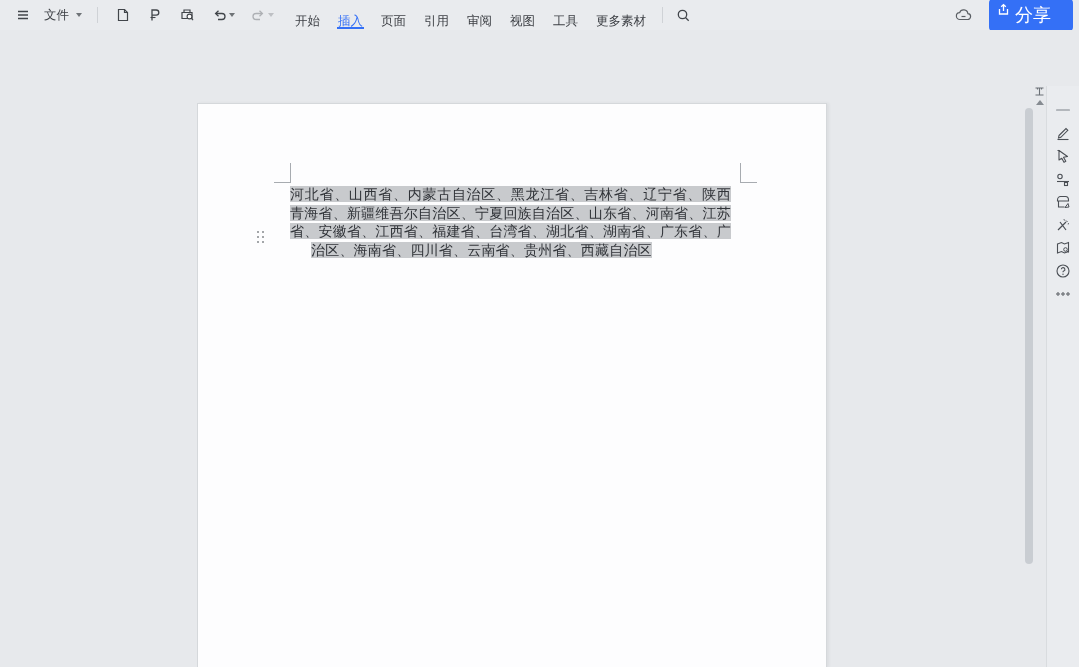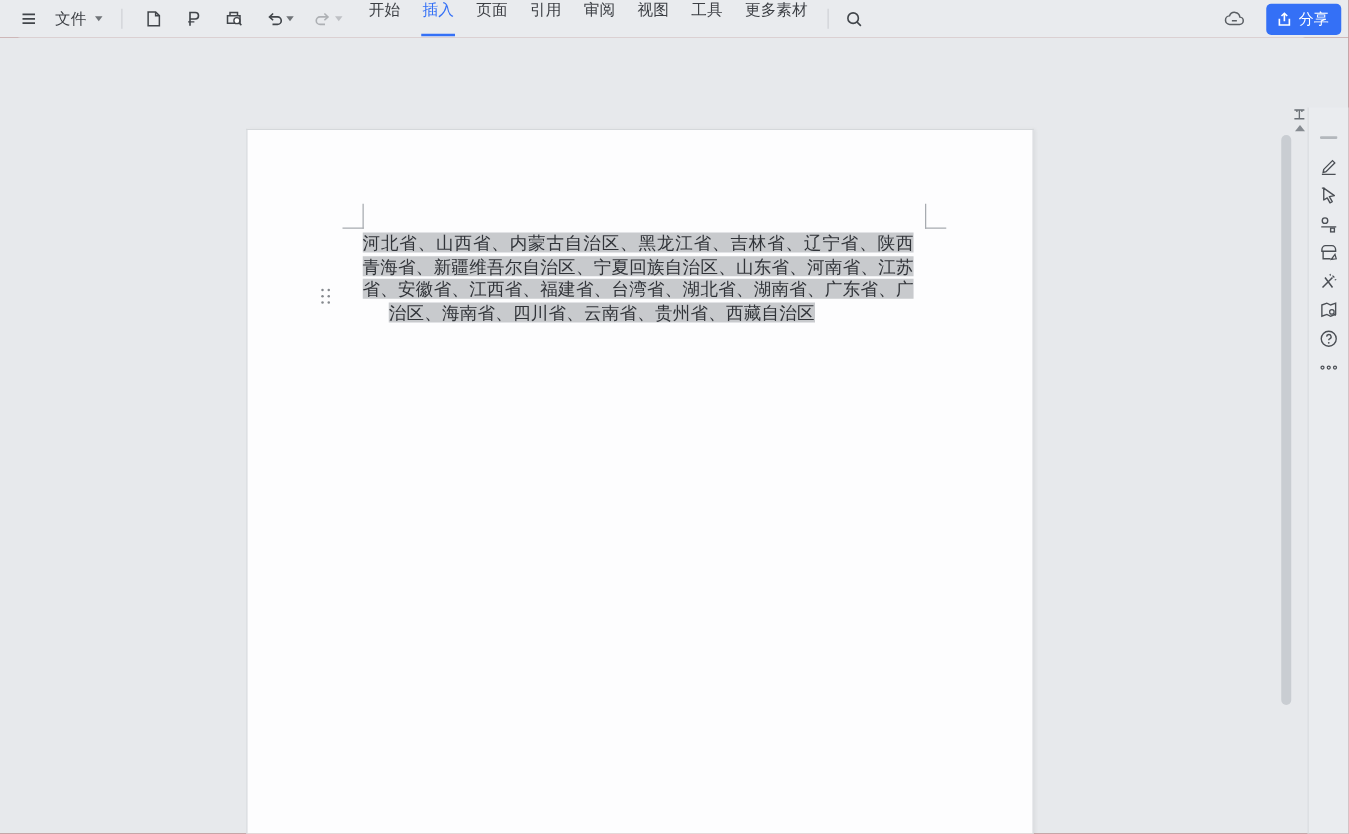--- a/index.html
+++ b/index.html
@@ -1,34 +1,34 @@
 <!DOCTYPE html>
 <html><head>
 <meta charset="utf-8">
 <style>
   html,body{margin:0;padding:0;background:#e7e9ec;font-family:"Liberation Sans","DejaVu Sans",sans-serif;}
-  .app{position:relative;width:1079px;height:667px;overflow:hidden;background:#7f1d1d;user-select:none;}
+  .app{position:relative;width:1079px;height:667px;overflow:hidden;background:#c2410c;user-select:none;}
 
   
   .titlebar{position:absolute;left:0;top:0;width:1079px;height:30px;background:#e9ebee;
     display:flex;align-items:center;font-size:12.5px;color:#3c3f44;}
   .tb-left{display:flex;align-items:center;gap:4px;padding-left:10px;}
   .menu-btn{display:flex;align-items:center;gap:5px;padding:3px 4px;border-radius:3px;}
   .vsep{width:1px;height:16px;background:#cfd2d6;margin:0 7px;}
   .qa-btn{display:flex;align-items:center;padding:3px;border-radius:3px;margin:0 3px;}
   .caret{width:0;height:0;border-left:3.5px solid transparent;border-right:3.5px solid transparent;
     border-top:4px solid #6f7377;margin-left:2px;}
   .disabled{opacity:.35;}
   .tabs{display:flex;align-items:center;height:30px;margin-left:6px;}
-  .tab{position:relative;height:30px;display:flex;align-items:flex-start;padding:0 9px;white-space:nowrap;}
+  .tab{position:relative;height:30px;display:flex;align-items:flex-end;padding:0 9px;white-space:nowrap;}
   .tab.active{color:#3470f6;font-weight:normal;}
   .tab.active::after{content:"";position:absolute;left:8px;right:8px;bottom:1px;height:2px;background:#3470f6;}
   .tb-right{margin-left:auto;display:flex;align-items:center;gap:10px;padding-right:6px;}
-  .share-btn{display:flex;align-items:center;gap:5px;background:#3470f6;color:#fff;font-size:12px;
-    padding:4px 10px 4px 8px;border-radius:4px;}
+  .share-btn{display:flex;gap:5px;background:#3470f6;color:#fff;font-size:18px;
+    padding:4px 22px 4px 8px;border-radius:4px;}
 
   
   .ribbon{position:absolute;left:8px;top:30px;width:1042px;height:58px;background:#fcfdfe;
     border:1px solid #e8eaed;border-radius:8px;box-sizing:border-box;
     display:flex;align-items:center;padding:0 4px;overflow:hidden;}
   .rgroup{display:flex;align-items:flex-start;gap:2px;height:48px;}
   .rsep{width:1px;height:40px;background:#e6e8eb;margin:0 4px;align-self:center;}
   .bigbtn{display:flex;flex-direction:column;align-items:center;justify-content:space-between;
     height:46px;padding:1px 3px;border-radius:4px;}
   .lbl{font-size:11px;color:#3c3f44;white-space:nowrap;display:flex;align-items:center;}

